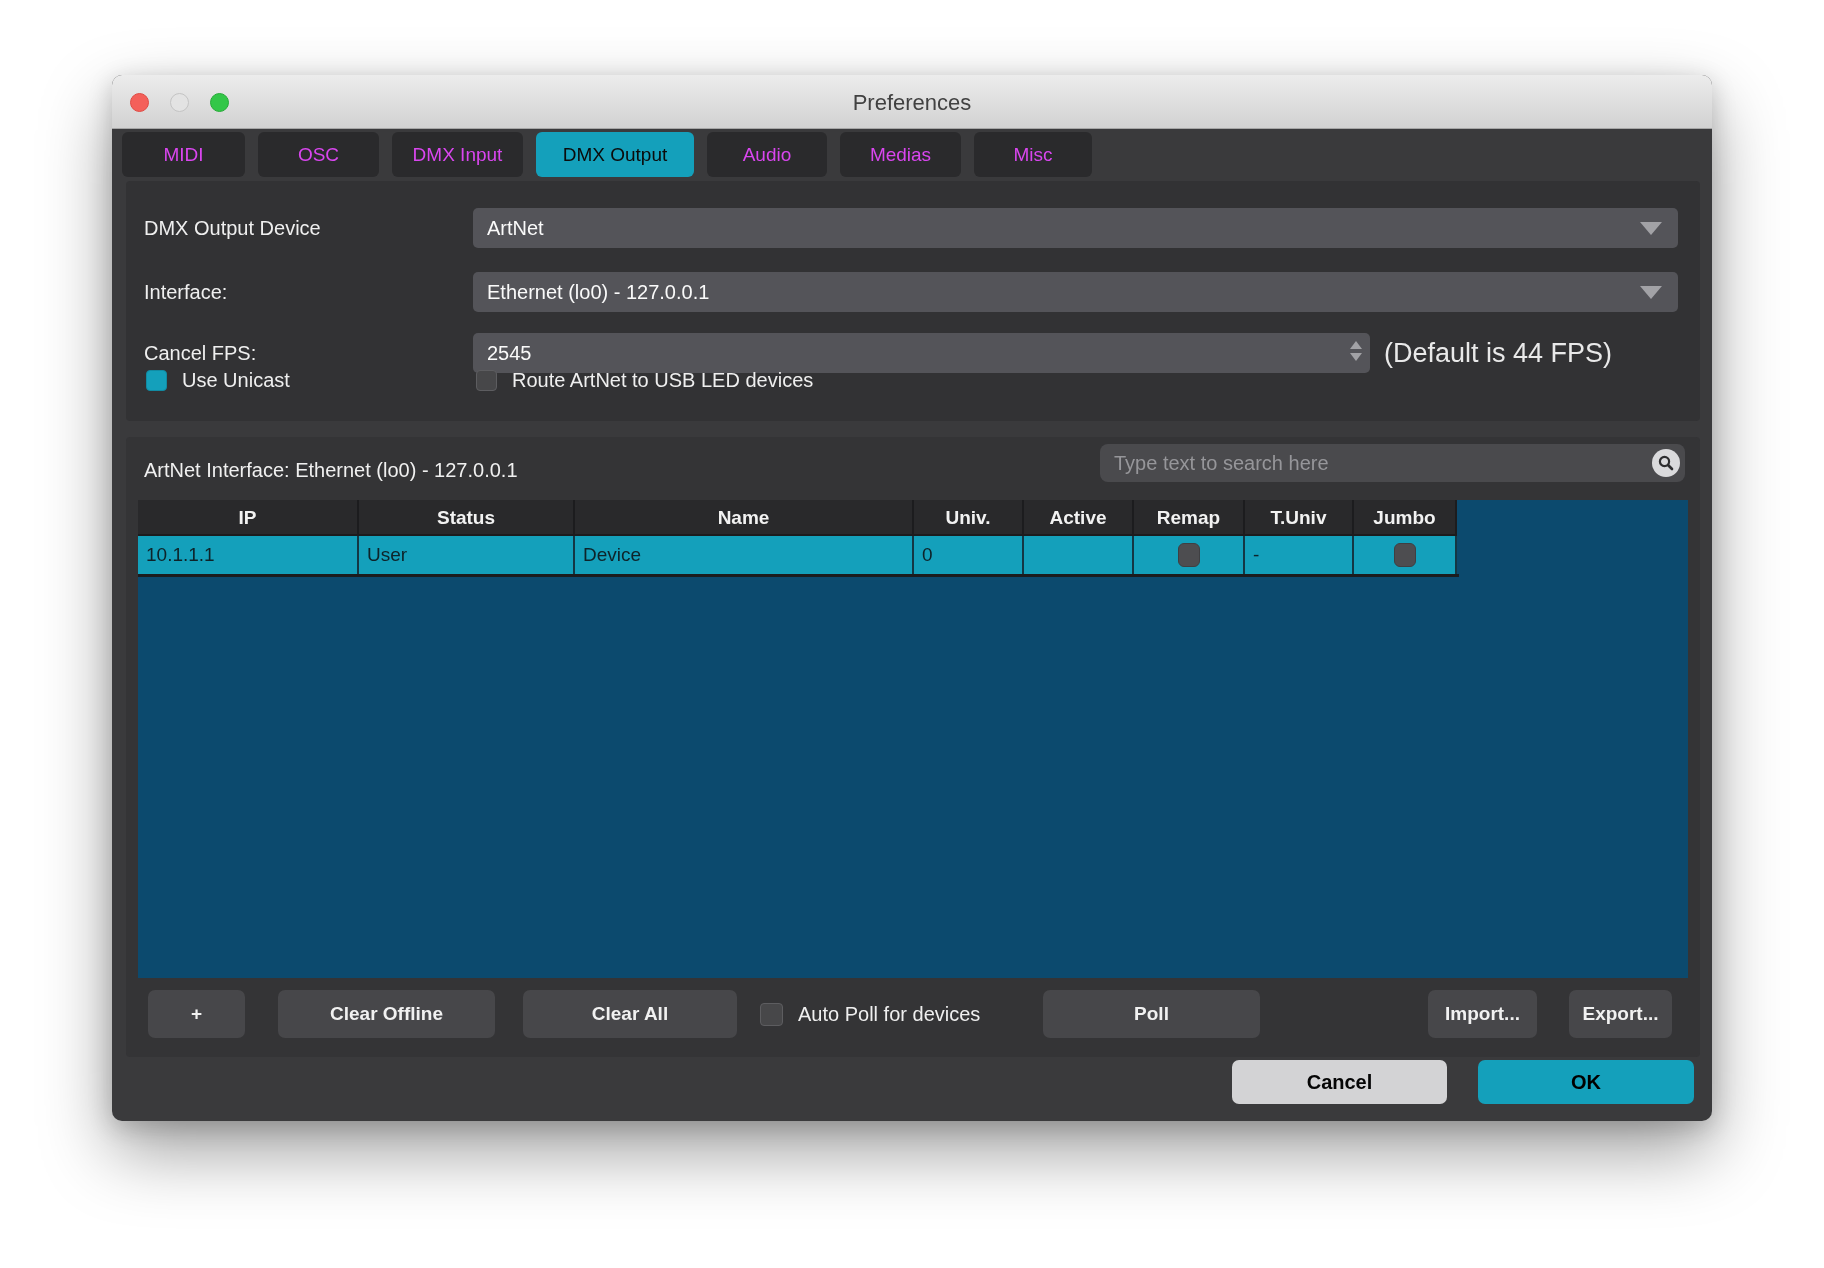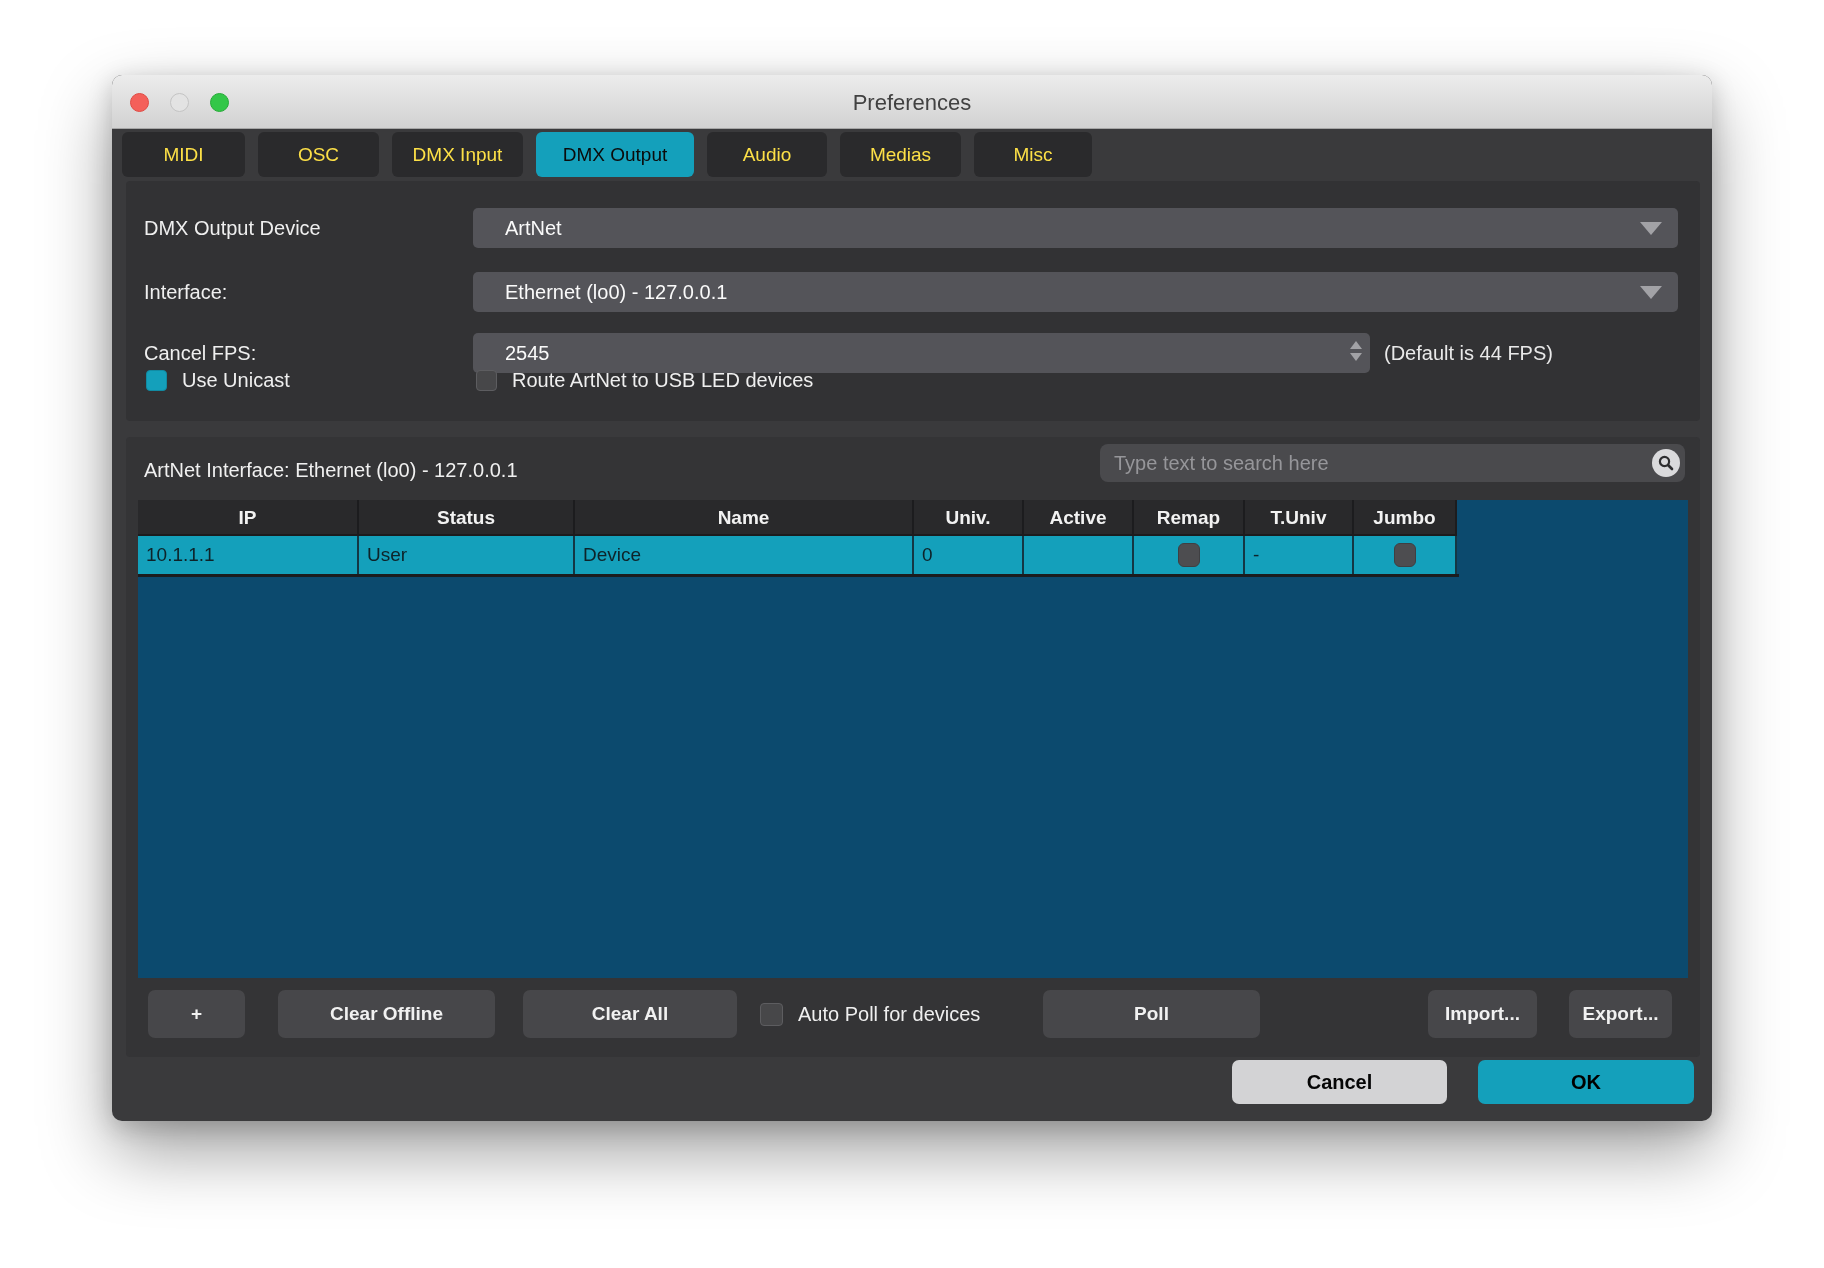--- a/index.html
+++ b/index.html
@@ -37,47 +37,47 @@
   .light.grey{background:#e3e3e3;border:1px solid #c4c4c4;}
   .light.green{background:#33c748;border:1px solid #27ab38;}
   .wtitle{
     left:0;top:0;width:1600px;height:54px;line-height:55px;
     text-align:center;font-size:22px;color:#414141;
   }
 
   
   .tabbar{left:10px;top:57px;display:flex;gap:13px;}
   .tab{
-    height:45px;border-radius:6px;background:#2a2a2c;color:#fde047;
+    height:45px;border-radius:6px;background:#2a2a2c;color:#d946ef;
     font-size:19px;display:flex;align-items:center;justify-content:center;
     cursor:default;
   }
   .tab.active{background:var(--accent);color:#0b0b0b;}
 
   
   .panel{background:#323234;border-radius:4px;}
   .form-panel{left:14px;top:106px;width:1574px;height:240px;}
   .devices-panel{left:14px;top:362px;width:1574px;height:620px;background:#343436;}
 
   
   .flabel{font-size:20px;color:#efefef;line-height:40px;left:18px;}
   .field{
     background:#545459;border-radius:5px;height:40px;
     display:flex;align-items:center;color:#fafafa;font-size:20px;
-    padding-left:32px;position:absolute;
+    padding-left:14px;position:absolute;
   }
   .chev{
     position:absolute;right:16px;top:14px;width:0;height:0;
     border-left:11px solid transparent;border-right:11px solid transparent;
     border-top:13px solid #a2a2a6;
   }
   .spinner{position:absolute;right:8px;top:8px;display:flex;flex-direction:column;gap:4px;}
   .sp-up{width:0;height:0;border-left:6px solid transparent;border-right:6px solid transparent;border-bottom:8px solid #a2a2a6;}
   .sp-dn{width:0;height:0;border-left:6px solid transparent;border-right:6px solid transparent;border-top:8px solid #a2a2a6;}
-  .hint{left:1258px;line-height:40px;font-size:20px;color:#e9e9e9;}
+  .hint{left:1258px;line-height:40px;font-size:27px;color:#e9e9e9;}
 
   
   .cb{
     width:21px;height:21px;border-radius:4px;
     background:#474749;border:1px solid #5d5d60;flex:0 0 auto;
   }
   .cb.checked{background:var(--accent);border:1px solid #118ba3;}
   .cbrow{display:flex;align-items:center;}
   .cblabel{font-size:20px;color:#efefef;margin-left:15px;white-space:nowrap;}
 

